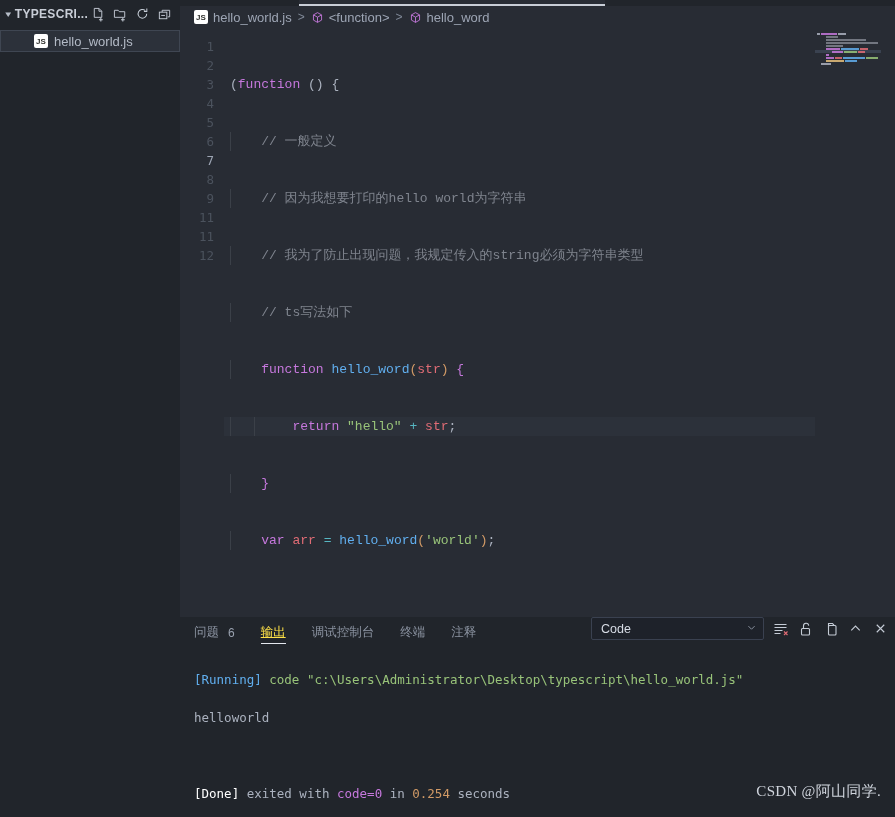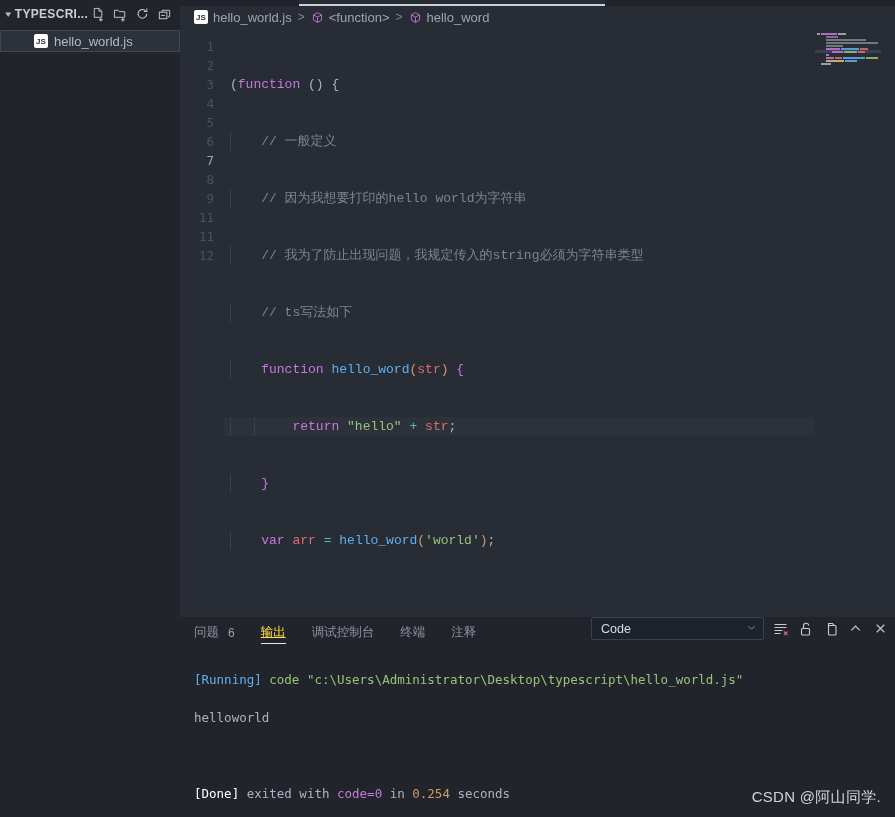--- a/index.html
+++ b/index.html
@@ -149,23 +149,23 @@
   }
   .o-run  { color: #61afef; }
   .o-cmd  { color: #98c379; }
   .o-path { color: #98c379; }
   .o-plain{ color: #abb2bf; }
   .o-done { color: #ffffff; text-align: center; }
   .o-code { color: #c678dd; }
   .o-num  { color: #d19a66; }
 
   .watermark {
-    position: absolute; right: 14px; bottom: 10px;
+    position: absolute; right: 14px; bottom: 16px;
     color: #cfd4dc; font-size: 15px; letter-spacing: .3px;
-    font-family: Liberation Sans, sans-serif;
+    font-family: Liberation Serif, serif;
     margin-top: 43px;
   }
 </style>
 </head>
 <body>
 
 <div class="app">
 
   <div class="sidebar">
     <div class="sb-header">

